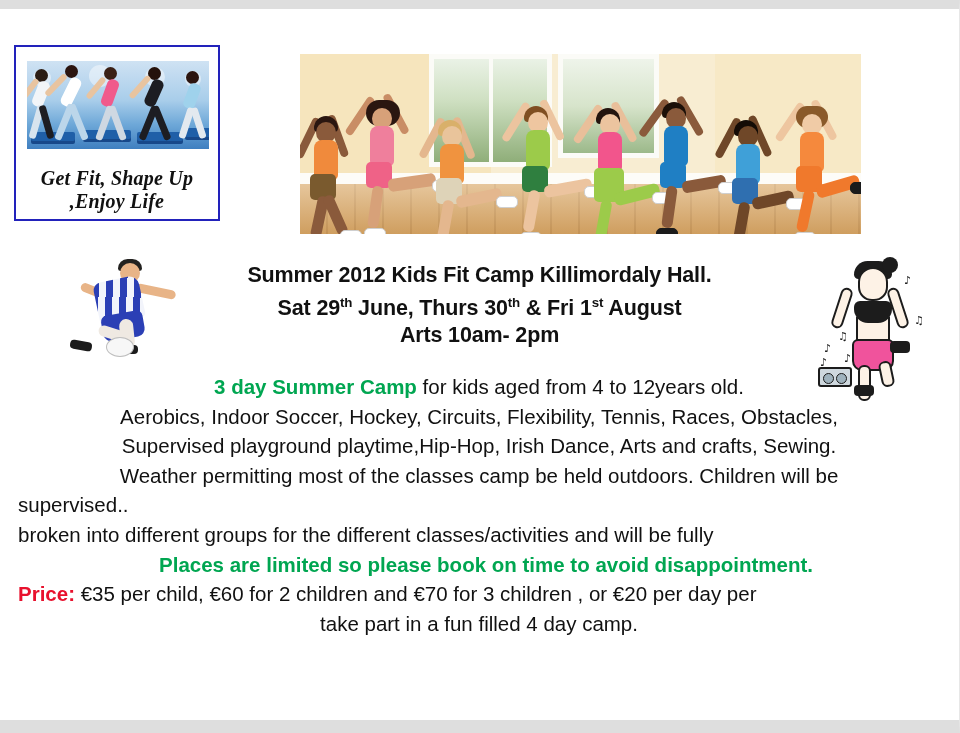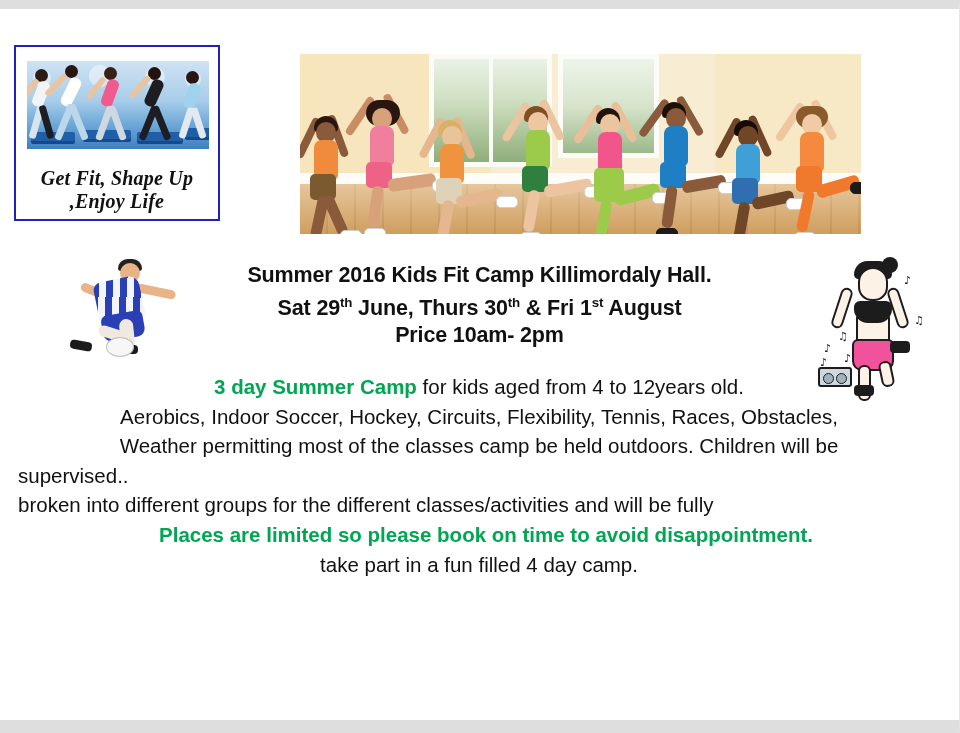--- a/index.html
+++ b/index.html
@@ -483,40 +483,42 @@
       <div class="a-radio"></div>
       <div class="note" style="left:6px; top:86px;">♪</div>
       <div class="note" style="left:20px; top:74px;">♫</div>
       <div class="note" style="left:2px; top:100px;">♪</div>
       <div class="note" style="left:26px; top:96px;">♪</div>
       <div class="note" style="left:86px; top:18px;">♪</div>
       <div class="note" style="left:96px; top:58px;">♫</div>
     </div>
 
     <div class="headline">
-      <span class="hl-line">Summer 2016 Kids Fit Camp Killimordaly Hall.</span>
+      <span class="hl-line">Summer 2012 Kids Fit Camp Killimordaly Hall.</span>
       <span class="hl-line"><span>Sat 29</span><sup>th</sup><span> June, Thurs 30</span><sup>th</sup><span> &amp; Fri 1</span><sup>st</sup><span> August</span></span>
-      <span class="hl-line">Price 10am- 2pm</span>
+      <span class="hl-line">Arts 10am- 2pm</span>
     </div>
 
     <div class="body-block">
 
       <p class="ctr"><span class="green">3 day Summer Camp</span><span> for kids aged from 4 to 12years old.</span></p>
 
 
       <p class="ctr">Aerobics, Indoor  Soccer, Hockey, Circuits, Flexibility, Tennis, Races, Obstacles,</p>
 
+      <p class="ctr">Supervised playground playtime,Hip-Hop, Irish Dance, Arts and crafts, Sewing.</p>
 
       <p class="ctr">Weather permitting most of the classes camp be held outdoors. Children will be</p>
 
       <p class="just">supervised..</p>
 
       <p class="just">broken into different groups for the different classes/activities and will be fully</p>
 
       <p class="ctr green line-indent">Places are limited  so please book on time to avoid disappointment.</p>
 
+      <p class="just"><span class="red">Price:</span><span> €35 per child, €60 for 2 children and €70 for 3 children , or €20 per day per</span></p>
 
 
       <p class="ctr">take part in a fun filled 4 day camp.</p>
     </div>
 
   </div>
 </div>
 
 </body></html>

